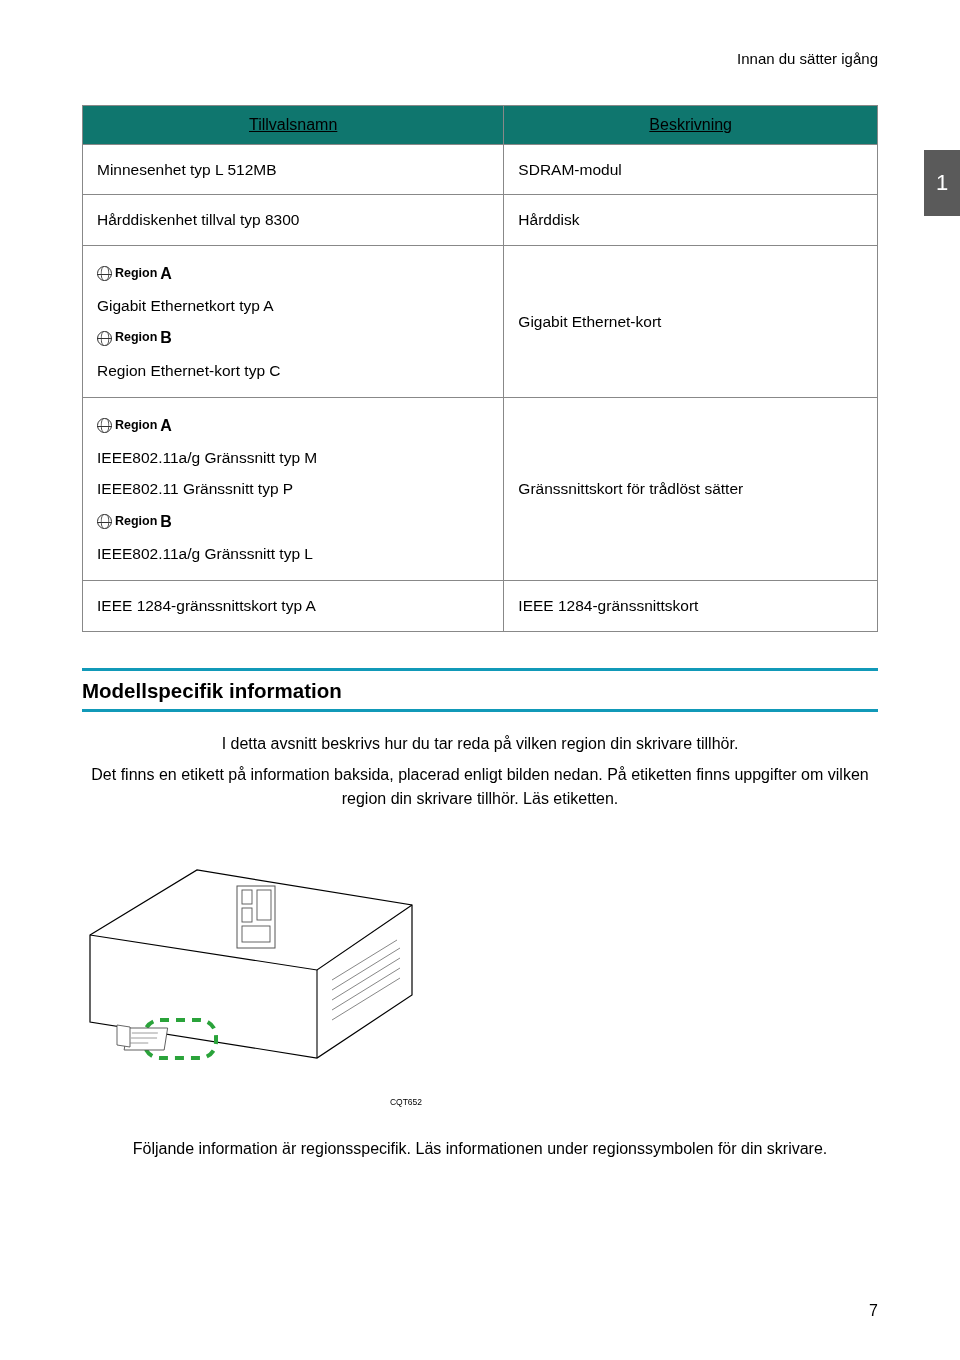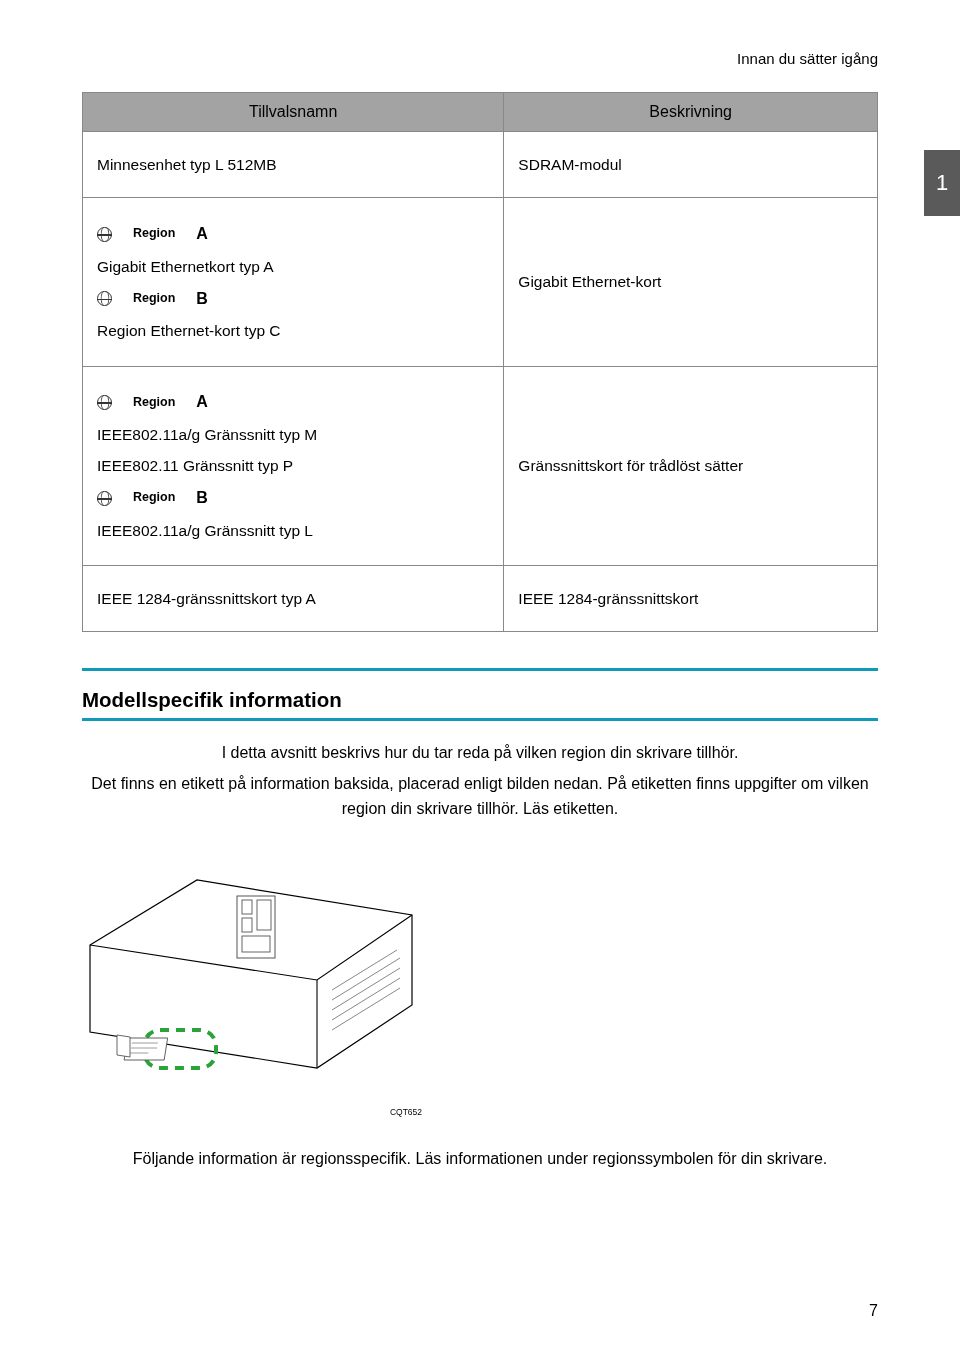--- a/index.html
+++ b/index.html
@@ -9,21 +9,21 @@
       color: #000;
       width: 960px;
       height: 1360px;
       position: relative;
       background: #fff;
       padding: 50px 82px 40px 82px;
     }
     .header {
       text-align: right;
       font-size: 15px;
-      margin-bottom: 25px;
+      margin-bottom: 38px;
     }
     .page-tab {
       position: absolute;
       right: 0;
       top: 150px;
       width: 36px;
       height: 66px;
       background: #5a5a5a;
       color: #fff;
       display: flex;
@@ -31,38 +31,39 @@
       justify-content: center;
       font-size: 22px;
       font-weight: 300;
     }
     table.spec {
       width: 100%;
       border-collapse: collapse;
       margin-bottom: 36px;
     }
     table.spec th {
-      background: #a3a3a3;
+      background: #0f766e;
       font-weight: normal;
       text-align: center;
       padding: 10px 8px;
       border: 1px solid #888;
       font-size: 16px;
+      text-decoration: underline;
     }
     table.spec td {
       border: 1px solid #888;
-      padding: 18px 14px;
+      padding: 10px 14px;
       font-size: 15.5px;
       vertical-align: middle;
       line-height: 1.9;
     }
     .region-badge {
       display: inline-flex;
       align-items: center;
-      gap: 21px;
+      gap: 3px;
       vertical-align: middle;
     }
     .region-badge .globe {
       width: 15px;
       height: 15px;
       border: 1.4px solid #333;
       border-radius: 50%;
       position: relative;
       display: inline-block;
     }
@@ -94,21 +95,21 @@
     }
     .region-badge .rletter {
       font-weight: bold;
       font-size: 16px;
     }
     .section-heading {
       font-size: 20.5px;
       font-weight: bold;
       border-top: 3px solid #1199b8;
       border-bottom: 3px solid #1199b8;
-      padding: 17px 0 6px 0;
+      padding: 8px 0 6px 0;
       margin-bottom: 20px;
     }
     .body-text {
       font-size: 16px;
       line-height: 1.55;
       margin-bottom: 6px;
       text-align: center;
     }
     .illustration {
       margin: 18px 0 6px 0;
@@ -141,20 +142,24 @@
       <th style="width:53%">Tillvalsnamn</th>
       <th>Beskrivning</th>
     </tr>
   </thead>
   <tbody>
     <tr>
       <td>Minnesenhet typ L 512MB</td>
       <td>SDRAM-modul</td>
     </tr>
     <tr>
+      <td>Hårddiskenhet tillval typ 8300</td>
+      <td>Hårddisk</td>
+    </tr>
+    <tr>
       <td>
         <div class="cell-block">
           <span class="region-badge">
             <span class="globe"></span>
             <span class="rtxt">Region</span>
             <span class="rletter">A</span>
           </span>
         </div>
         <div class="cell-block">Gigabit Ethernetkort typ A</div>
         <div class="cell-block">

